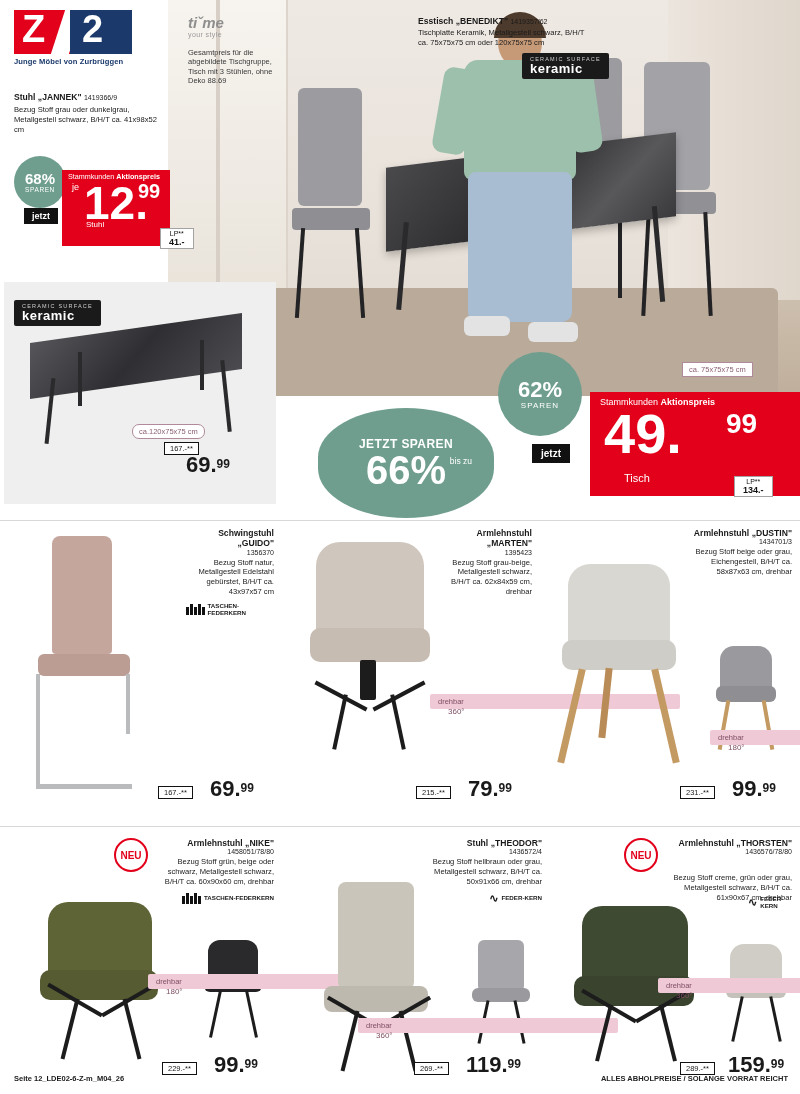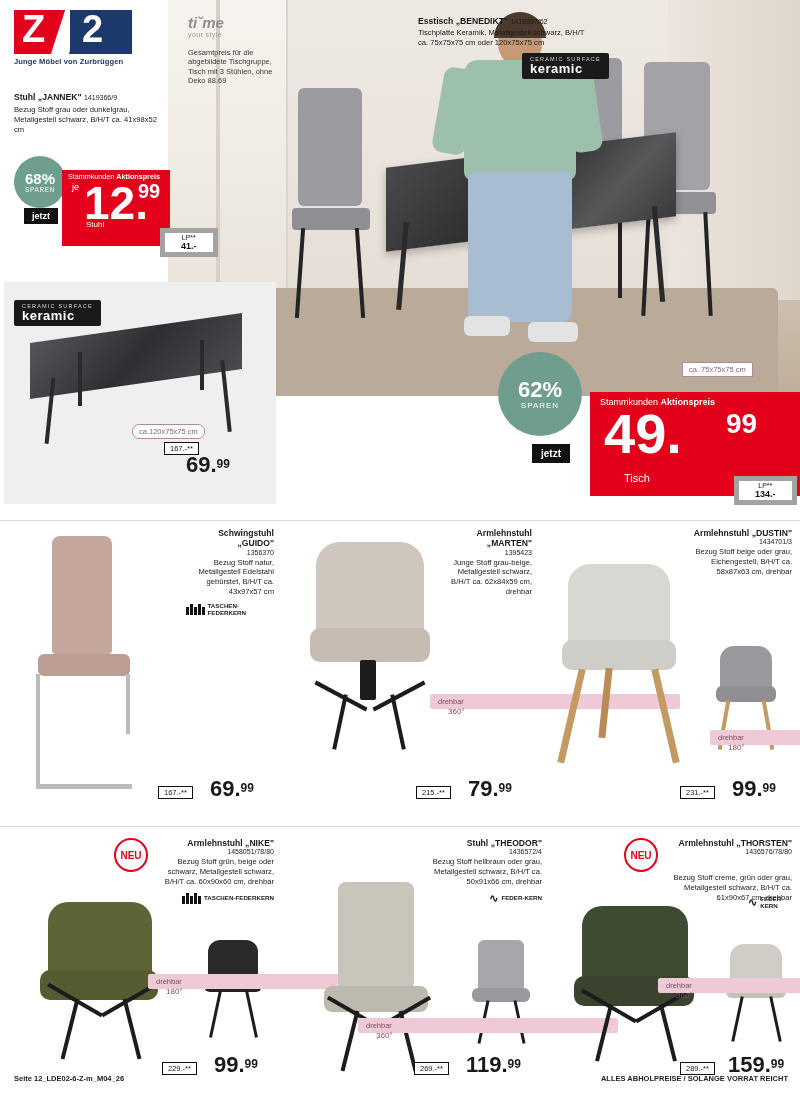--- a/index.html
+++ b/index.html
@@ -71,21 +71,21 @@
     align-items:center; justify-content:center;
   }
   .badge68 .b1 { font-size:15px; font-weight:bold; line-height:1; }
   .badge68 .b2 { font-size:6.5px; letter-spacing:.6px; }
 
   .price-red-1 { left:62px; top:170px; width:108px; height:76px; background:#e2001a; color:#fff; }
   .stamm { font-size:7.2px; padding:2px 0 0 6px; }
   .stamm b { font-weight:bold; }
   .jetzt-tag { left:24px; top:208px; background:#111; color:#fff; font-size:9px; font-weight:bold; padding:3px 8px; }
   .big-price { font-family:"Liberation Sans",sans-serif; font-weight:bold; }
-  .lp-box { border:5px solid #a3a3a3; background:#fff; color:#111; font-size:7px; padding:1px 16px; display:inline-block; }
+  .lp-box { border:1px solid #a3a3a3; background:#fff; color:#111; font-size:7px; padding:1px 8px; display:inline-block; }
 
   
   .ktable { left:4px; top:282px; width:272px; height:222px; background:#efefef; }
   .ktable .tp { position:absolute; left:26px; top:46px; width:212px; height:56px; background:linear-gradient(135deg,#55555a,#2f2f33 50%,#4b4b50); transform:skewY(-8deg); }
   .ktable .lg { position:absolute; background:#2a2a2c; width:4px; }
   .kbadge { left:14px; top:300px; }
   .dimtag { border:1px solid #b08a9b; color:#8c5f72; font-size:7.5px; padding:2px 6px; background:#fff; display:inline-block; }
 
   
   .circ62 { left:498px; top:352px; width:84px; height:84px; border-radius:50%; background:#6f9e8f; color:#fff; display:flex; flex-direction:column; align-items:center; justify-content:center; }
@@ -253,20 +253,25 @@
   <div class="abs oldprice" style="left:164px;top:442px;">167.-**</div>
   <div class="abs" style="left:186px;top:452px;">
     <span class="price-main">69.</span><span class="price-cent">99</span>
   </div>
 
   <div class="abs circ62">
     <div class="c1">62%</div>
     <div class="c2">SPAREN</div>
   </div>
 
+  <div class="abs greenblob">
+    <div class="g1">JETZT SPAREN</div>
+    <div class="g2">66%</div>
+    <div class="g3">bis zu</div>
+  </div>
 
   <div class="abs price-red-2">
     <div class="stamm" style="font-size:9px;padding:5px 0 0 10px;">
       <span>Stammkunden</span>
       <b>Aktionspreis</b>
     </div>
     <div class="abs big-price" style="left:14px;top:14px;font-size:56px;line-height:1;">49.</div>
     <div class="abs big-price" style="left:136px;top:16px;font-size:28px;">99</div>
     <div class="abs" style="left:34px;top:80px;font-size:11px;">Tisch</div>
   </div>
@@ -307,21 +312,21 @@
     <div class="abs oldprice" style="left:144px;top:258px;">167.-**</div>
     <div class="abs" style="left:196px;top:248px;">
       <span class="price-main">69.</span><span class="price-cent">99</span>
     </div>
   </div>
 
   <div class="abs" style="left:282px;top:528px;width:250px;height:290px;">
     <div class="abs" style="left:160px;top:0;width:90px;">
       <div class="pname txt-r">Armlehnstuhl „MARTEN"</div>
       <div class="partno txt-r">1395423</div>
-      <div class="pdesc txt-r" style="margin-top:2px;">Junge Stoff grau-beige, Metallgestell schwarz, B/H/T ca. 62x84x59 cm, drehbar</div>
+      <div class="pdesc txt-r" style="margin-top:2px;">Bezug Stoff grau-beige, Metallgestell schwarz, B/H/T ca. 62x84x59 cm, drehbar</div>
     </div>
     <div class="ch abs" style="left:10px;top:14px;width:160px;height:250px;">
       <div class="back" style="left:24px;top:0;width:108px;height:96px;background:#cfc6bd;border-radius:24px 24px 6px 6px;"></div>
       <div class="seat" style="left:18px;top:86px;width:120px;height:34px;background:#c6bcb2;border-radius:10px;"></div>
       <div class="abs" style="left:68px;top:118px;width:16px;height:40px;background:#1c1c1c;border-radius:2px;"></div>
       <div class="legs">
         <i style="left:20px;top:152px;width:58px;height:4px;background:#1c1c1c;transform:rotate(28deg);"></i>
         <i style="left:78px;top:152px;width:58px;height:4px;background:#1c1c1c;transform:rotate(-28deg);"></i>
         <i style="left:46px;top:152px;width:4px;height:56px;background:#1c1c1c;transform:rotate(12deg);"></i>
         <i style="left:104px;top:152px;width:4px;height:56px;background:#1c1c1c;transform:rotate(-12deg);"></i>

